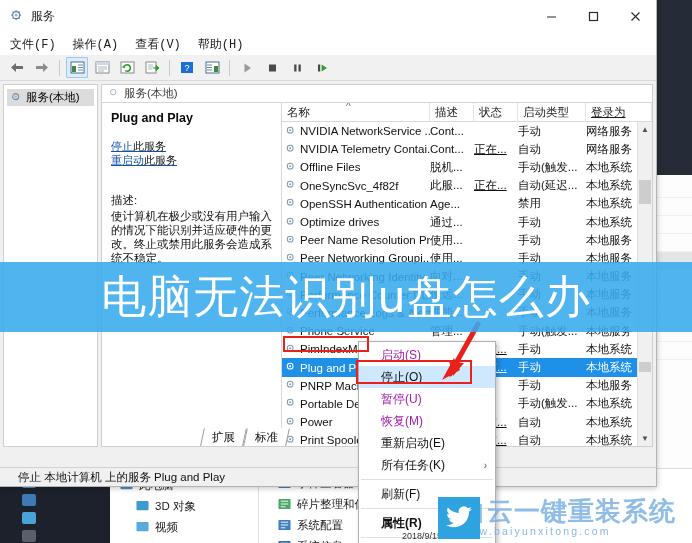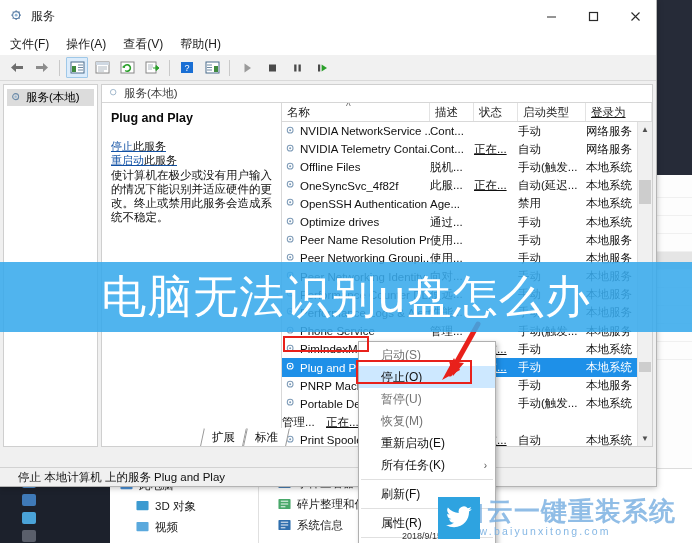--- a/index.html
+++ b/index.html
@@ -38,21 +38,21 @@
     background:#f0f0f0; border:1px solid #b4b4b4; border-top:none; border-left:none;
     box-shadow: 0 1px 6px rgba(0,0,0,.25);
   }
   .titlebar { height:33px; background:#ffffff; display:flex; align-items:center; position:relative; }
   .titlebar .ticon { margin-left:10px; margin-right:7px; }
   .titlebar .ttext { font-size:12px; color:#1a1a1a; }
   .wbtns { position:absolute; right:0; top:0; display:flex; height:33px; }
   .wbtn { width:42px; height:33px; display:flex; align-items:center; justify-content:center; cursor:default; }
 
   .menubar { height:22px; display:flex; align-items:center; padding-left:10px; gap:17px; background:#ffffff; font-size:12px; color:#1a1a1a; }
-  .menubar span { cursor:default; }
+  .menubar span { cursor:default;font-family:Liberation Mono, monospace; }
 
   .toolbar { height:26px; background:#f1f1f1; border-bottom:1px solid #dadada; display:flex; align-items:center; padding-left:6px; gap:3px; }
   .tbtn { width:22px; height:21px; display:flex; align-items:center; justify-content:center; border:1px solid transparent; border-radius:1px; }
   .tbtn.active { background:#dcecfb; border-color:#9fc8e8; }
   .tsep { width:1px; height:16px; background:#c9c9c9; margin:0 3px; }
 
   .body { position:absolute; left:0; top:81px; right:0; bottom:36px; display:flex; background:#f0f0f0; padding:3px; }
 
   .leftpane { width:95px; background:#ffffff; border:1px solid #cfcfcf; }
   .tree-item { display:flex; align-items:center; gap:4px; margin:4px 3px; padding:1px 3px; background:#dcdcdc; font-size:11.5px; }
@@ -90,22 +90,22 @@
   .tabstrip { position:absolute; left:100px; bottom:0; height:17px; display:flex; align-items:flex-end; font-size:11.5px; }
   .tab { padding:1px 9px 1px 9px; color:#111; transform: skewX(-12deg); border-left:1px solid #9a9a9a; border-right:1px solid #9a9a9a; border-top:1px solid #fff;}
   .tab span { display:inline-block; transform: skewX(12deg); }
   .tab.active { background:#fff; }
 
   .statusbar { position:absolute; left:0; right:0; bottom:0; height:19px; background:#f0f0f0; border-top:1px solid #d2d2d2; font-size:11.5px; color:#101010; padding-left:18px; line-height:19px; }
 
   
   .ctxmenu { position:absolute; left:358px; top:341px; width:138px; background:#fff; border:1px solid #b0b0b0; box-shadow:2px 2px 5px rgba(0,0,0,.25); padding:2px 0; z-index:40; }
   .mi { height:22px; display:flex; align-items:center; padding-left:22px; font-size:12px; color:#111; position:relative; }
-  .mi.disabled { color:#737373; }
-  .mi.bold { font-weight:normal; }
+  .mi.disabled { color:#a21caf; }
+  .mi.bold { font-weight:bold; }
   .mi.hl { background:#cde8ff; }
   .mi .sub { position:absolute; right:8px; font-size:10px; color:#555; }
   .msep { height:1px; background:#e0e0e0; margin:3px 2px; }
 
   .redbox { position:absolute; border:2px solid #e8211b; z-index:41; }
   .redbox.menu { left:356px; top:360px; width:116px; height:24px; }
   .redbox.rowname { left:283px; top:336px; width:86px; height:16px; }
 
   .arrow-svg { position:absolute; left:420px; top:318px; z-index:42; pointer-events:none; }
 
@@ -211,20 +211,27 @@
               <path d="M3 3h8M3 6h8M3 9h5" stroke="#fff" stroke-width="1"></path>
             </svg></span>
           <span>事件查看器</span>
         </div>
         <div class="exp-item">
           <span><svg width="13" height="12" viewBox="0 0 14 12">
               <rect x="0.5" y="0.5" width="13" height="11" rx="1" fill="#49a86a"></rect>
               <path d="M3 3h8M3 6h8M3 9h5" stroke="#fff" stroke-width="1"></path>
             </svg></span>
           <span>碎片整理和优化驱动器</span>
+        </div>
+        <div class="exp-item">
+          <span><svg width="13" height="12" viewBox="0 0 14 12">
+              <rect x="0.5" y="0.5" width="13" height="11" rx="1" fill="#3f7fc4"></rect>
+              <path d="M3 3h8M3 6h8M3 9h5" stroke="#fff" stroke-width="1"></path>
+            </svg></span>
+          <span>系统配置</span>
         </div>
         <div class="exp-item">
           <span><svg width="13" height="12" viewBox="0 0 14 12">
               <rect x="0.5" y="0.5" width="13" height="11" rx="1" fill="#2f6fae"></rect>
               <path d="M3 3h8M3 6h8M3 9h5" stroke="#fff" stroke-width="1"></path>
             </svg></span>
           <span>系统信息</span>
         </div>
       </div>
   </div>
@@ -380,20 +387,21 @@
         <div class="rp-content">
 
           <div class="detail">
             <h2>Plug and Play</h2>
             <div class="dlink">
               <span>停止</span><span class="plain">此服务</span>
             </div>
             <div class="dlink">
               <span>重启动</span><span class="plain">此服务</span>
             </div>
+            <div class="desc-title">描述:</div>
             <div class="desc-body">使计算机在极少或没有用户输入的情况下能识别并适应硬件的更改。终止或禁用此服务会造成系统不稳定。</div>
           </div>
 
           <div class="listwrap">
             <div class="colhead">
               <div class="c-name">
                 <span>名称</span>
                 <span class="sortmark">^</span>
               </div>
               <div class="c-desc">描述</div>
@@ -637,20 +645,29 @@
                         <circle cx="7.5" cy="7.5" r="1.5" fill="#7f9cb8"></circle>
                       </svg></span>
                     <span>Portable Device Enume...</span>
                   </div>
                   <div class="ds">强制...</div>
                   <div class="st"></div>
                   <div class="sp">手动(触发...</div>
                   <div class="lg">本地系统</div>
                 </div>
                 <div class="row">
+                  <div class="nm">
+                    <span><svg class="svc-ico" width="11" height="11" viewBox="0 0 16 16">
+                        <g fill="none" stroke="#7f9cb8" stroke-width="1.5">
+                          <circle cx="7.5" cy="7.5" r="4.2"></circle>
+                        </g>
+                        <circle cx="7.5" cy="7.5" r="1.5" fill="#7f9cb8"></circle>
+                      </svg></span>
+                    <span>Power</span>
+                  </div>
                   <div class="ds">管理...</div>
                   <div class="st"><u>正在...</u></div>
                   <div class="sp">自动</div>
                   <div class="lg">本地系统</div>
                 </div>
                 <div class="row">
                   <div class="nm">
                     <span><svg class="svc-ico" width="11" height="11" viewBox="0 0 16 16">
                         <g fill="none" stroke="#7f9cb8" stroke-width="1.5">
                           <circle cx="7.5" cy="7.5" r="4.2"></circle>

